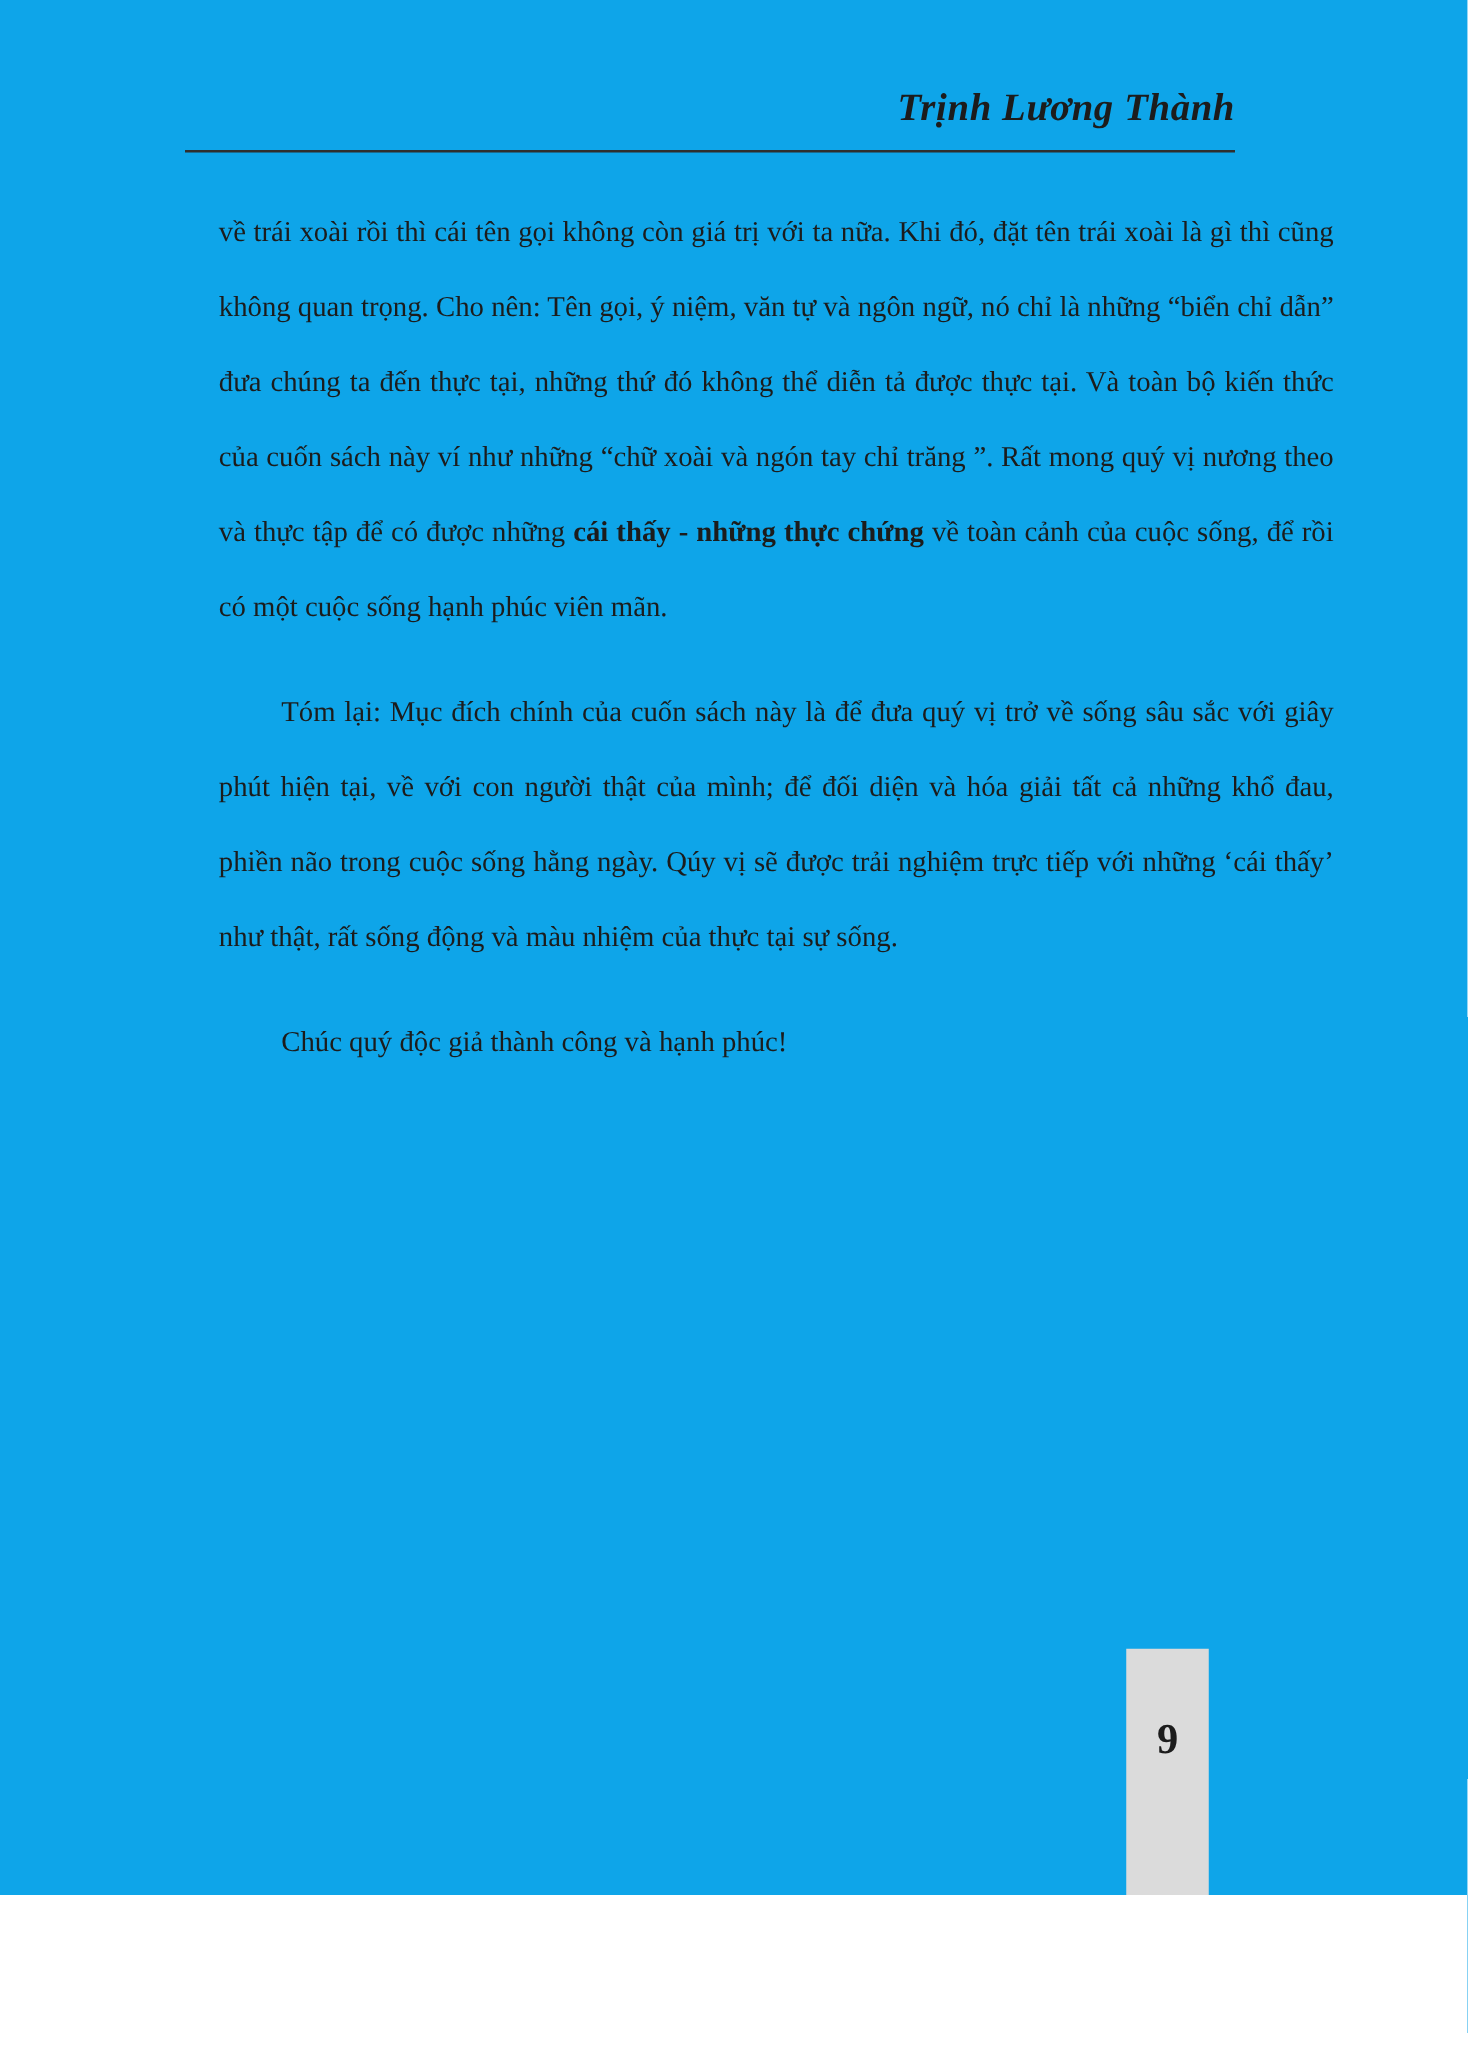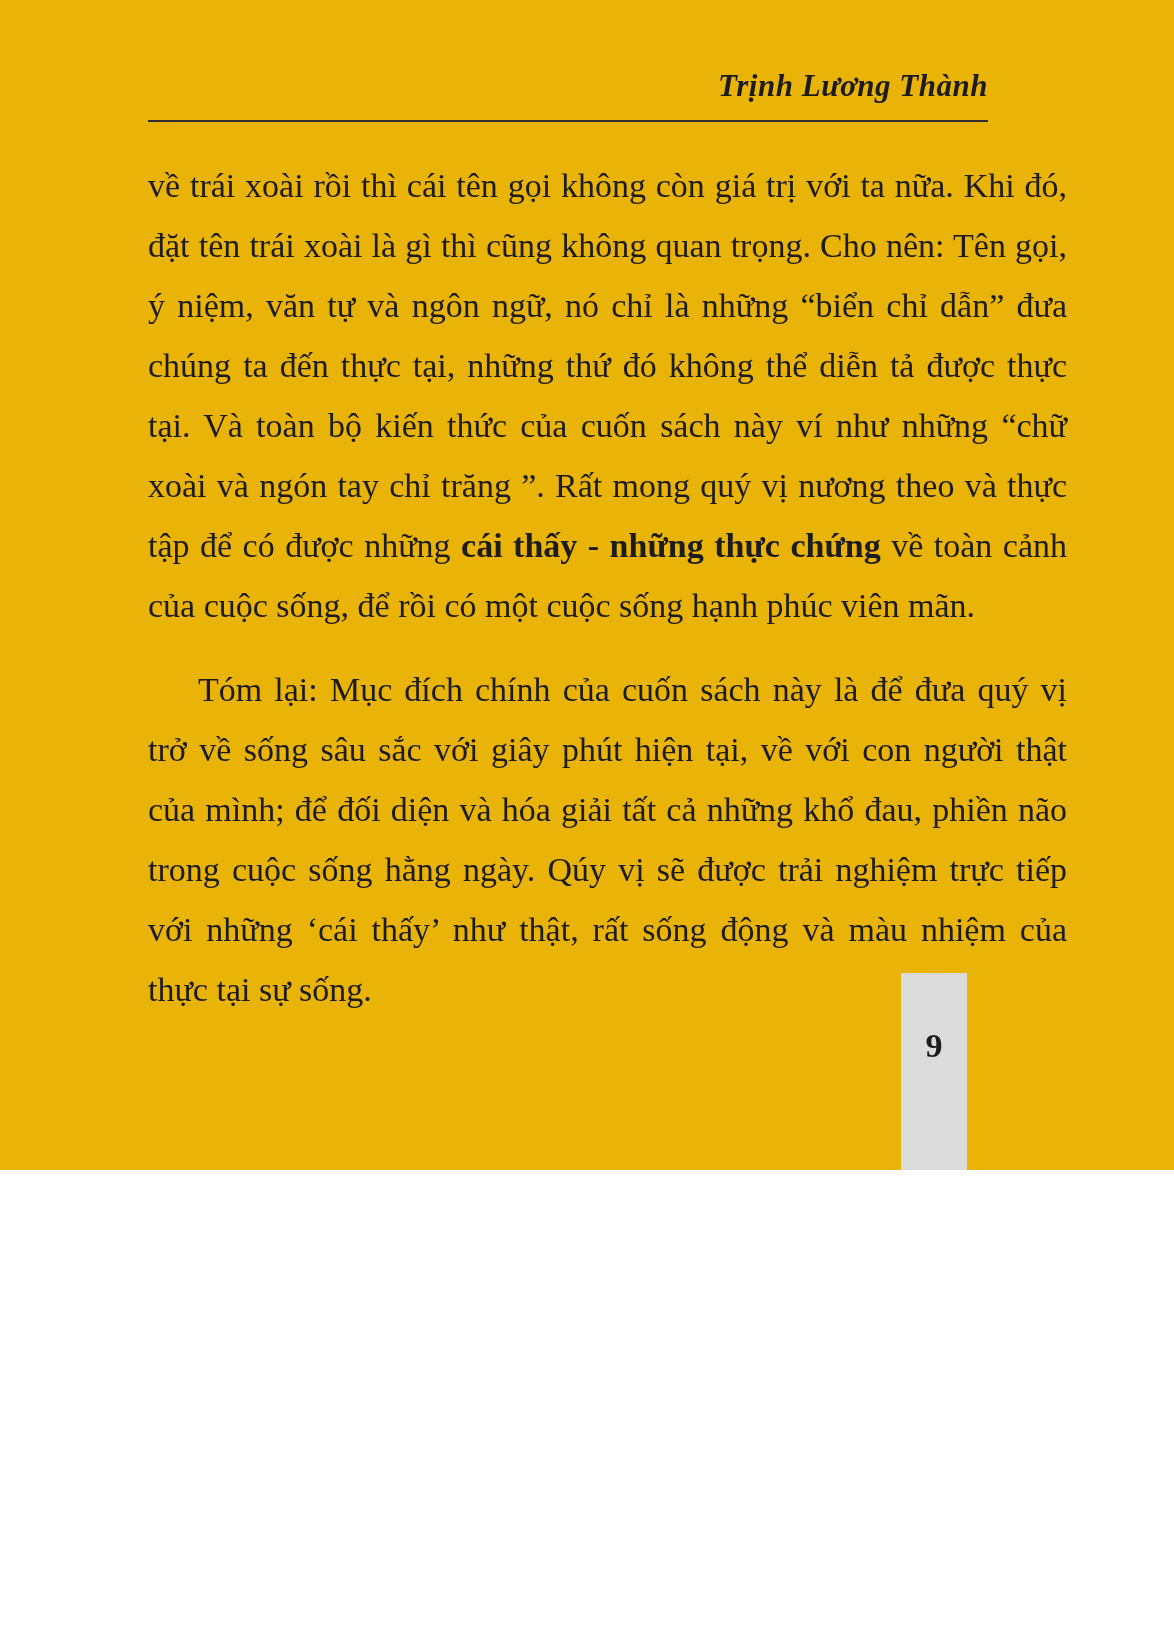--- a/index.html
+++ b/index.html
@@ -3,22 +3,22 @@
 <meta charset="utf-8">
 <style>
   html, body {
     margin: 0;
     padding: 0;
     background: #ffffff;
   }
   .page {
     position: relative;
     width: 1174px;
-    height: 1170px;
-    background: #eab308;
+    height: 1516px;
+    background: #0ea5e9;
     font-family: "Liberation Serif", "DejaVu Serif", serif;
     color: #1c1c1c;
     overflow: hidden;
   }
   .header {
     padding: 68px 186px 0 148px;
     text-align: right;
   }
   .header-title {
     font-size: 31px;
@@ -28,23 +28,24 @@
     color: #1c1c1c;
   }
   .header-rule {
     margin-top: 16px;
     border: none;
     border-top: 2px solid #2f2f2f;
     width: 100%;
   }
   .body-text {
     padding: 26px 107px 0 148px;
-    font-size: 34px;
+    font-size: 23px;
     line-height: 60px;
     text-align: justify;
+    margin-left: 27px;
   }
   .body-text p {
     margin: 0 0 24px 0;
   }
   p.indented {
     text-indent: 50px;
   }
   p.no-justify {
     text-align: left;
   }
@@ -80,20 +81,21 @@
     <hr class="header-rule">
   </div>
 
   <div class="body-text">
 
     <p><span>về trái xoài rồi thì cái tên gọi không còn giá trị với ta nữa. Khi đó, đặt tên trái xoài là gì thì cũng không quan trọng. Cho nên: Tên gọi, ý niệm, văn tự và ngôn ngữ, nó chỉ là những “biển chỉ dẫn” đưa  chúng ta đến thực tại, những thứ đó không thể diễn tả được thực tại. Và toàn bộ kiến thức của cuốn sách này ví như những “chữ xoài và ngón tay chỉ trăng ”. Rất mong quý vị nương theo và thực tập để có được những </span><span class="bold-run">cái thấy - những thực chứng</span><span> về toàn cảnh của cuộc sống, để rồi có  một cuộc sống hạnh phúc viên mãn.</span></p>
 
     <p class="indented"><span class="italic-run">Tóm lại:</span><span> Mục đích chính của cuốn sách này là để đưa quý vị trở về sống sâu sắc với giây phút hiện tại, về với con người thật của mình; để đối diện và hóa giải tất cả những khổ đau, phiền não trong cuộc sống hằng ngày. Qúy vị sẽ được trải nghiệm trực tiếp với những ‘cái thấy’ như thật, rất sống động và màu nhiệm của thực tại sự sống.</span></p>
 
 
+    <p class="indented no-justify"><span>Chúc quý độc giả thành công và hạnh phúc!</span></p>
 
   </div>
 
   <div class="page-number-bar">
     <span class="page-number">9</span>
   </div>
 
 </div>
 
 </body></html>

